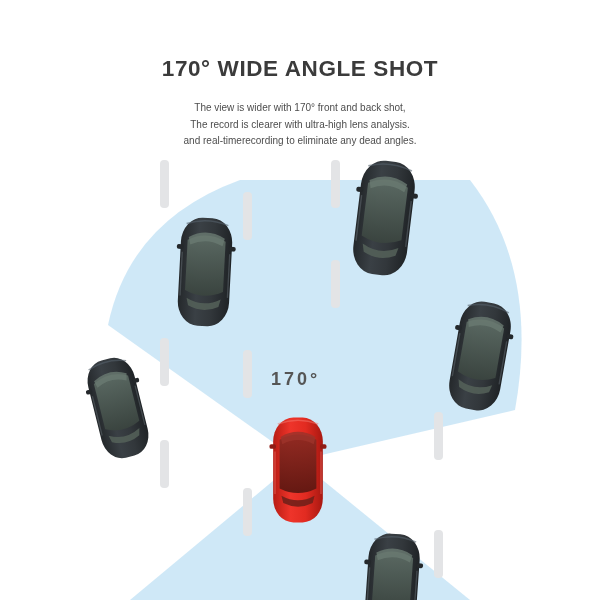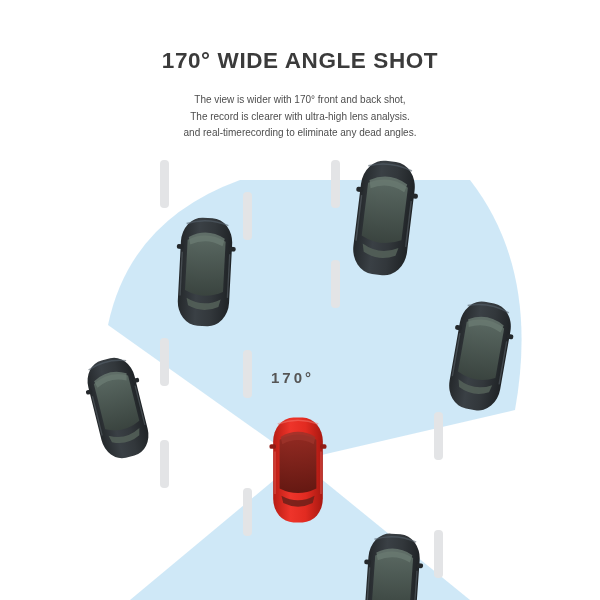--- a/index.html
+++ b/index.html
@@ -23,21 +23,21 @@
     left: 0;
     width: 600px;
     text-align: center;
     padding-top: 38px;
   }
   .title {
     font-size: 22.5px;
     font-weight: bold;
     color: #3b3b3b;
     letter-spacing: 0.6px;
-    margin: 10px;
+    margin: 18px;
   }
   .subtitle {
     margin: 18px 0 0 0;
     font-size: 10px;
     color: #4d4d4d;
     line-height: 1.65;
   }
   .subtitle div {
     white-space: nowrap;
   }
@@ -48,21 +48,21 @@
     width: 600px;
     height: 440px;
   }
   .diagram svg {
     display: block;
   }
   .angle-label {
     position: absolute;
     left: 271px;
     top: 209px;
-    font-size: 15px;
+    font-size: 18px;
     font-weight: bold;
     color: #555555;
     letter-spacing: 3px;
   }
 </style>
 </head>
 <body>
 
 <div class="page">
 

